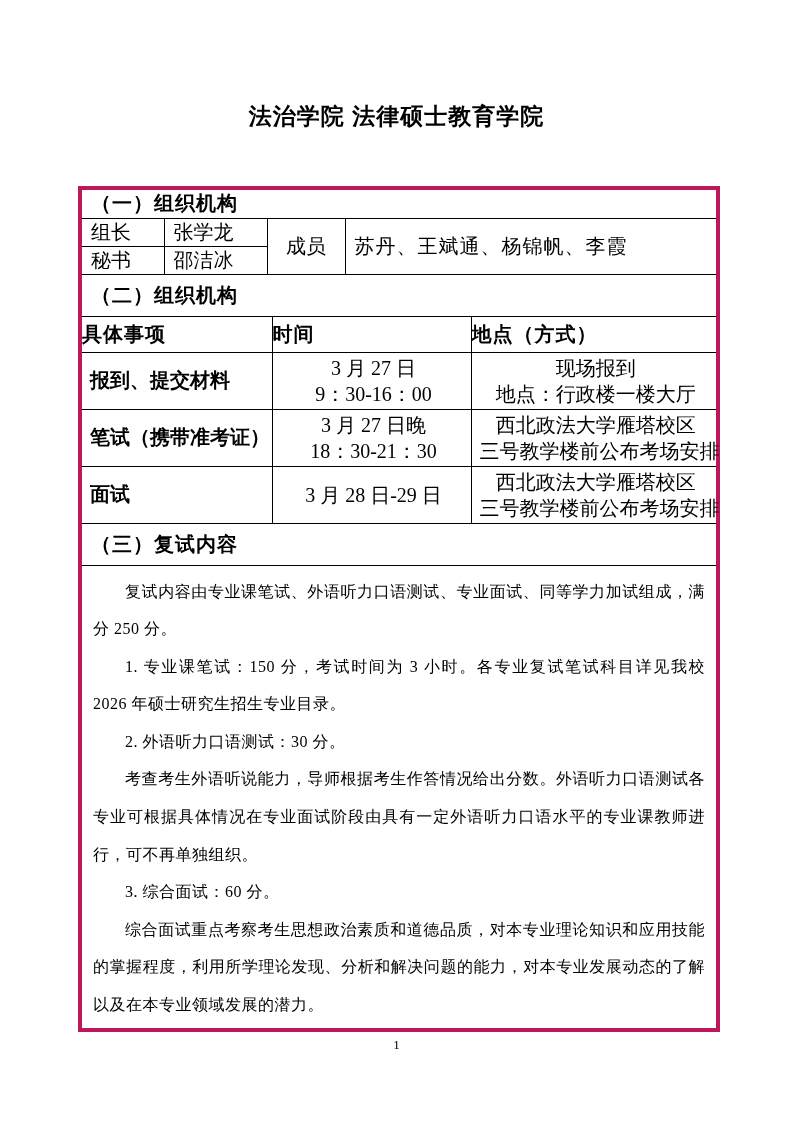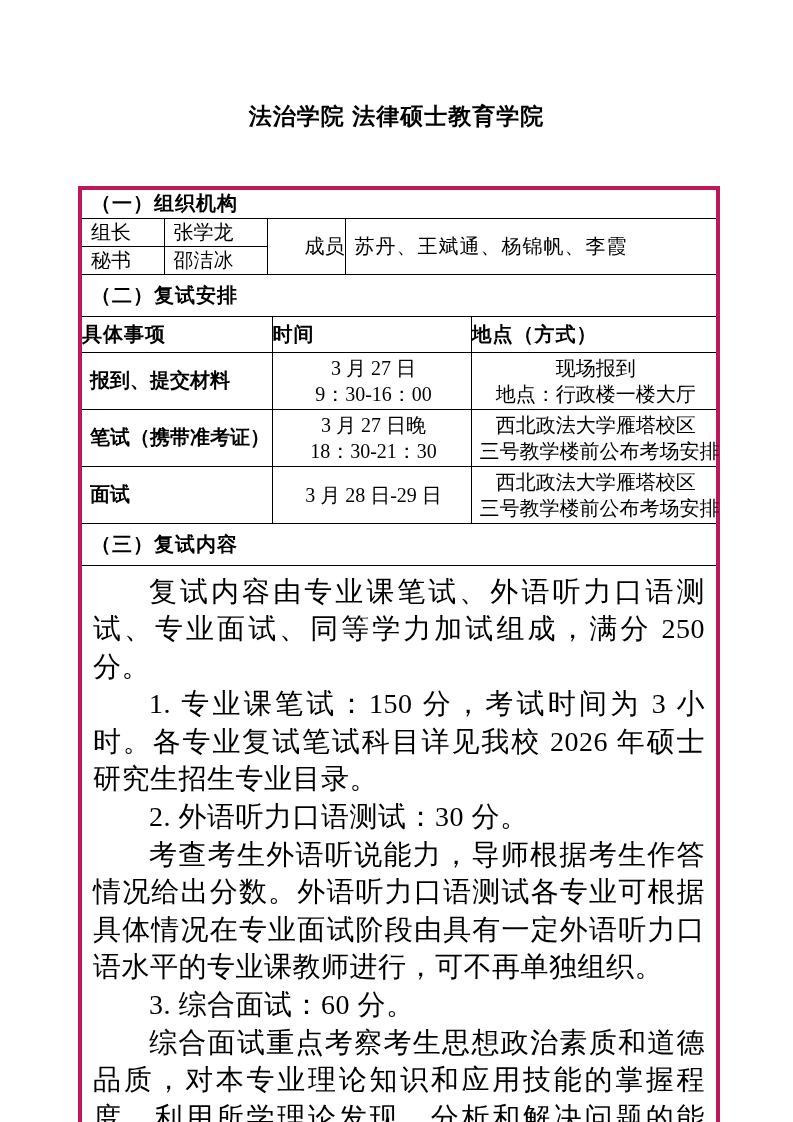--- a/index.html
+++ b/index.html
@@ -40,40 +40,40 @@
 
   .sec-hdr {
     font-family: "Liberation Sans", "DejaVu Sans", sans-serif;
     font-weight: bold;
     font-size: 20px;
     padding-left: 9px;
     letter-spacing: 1px;
   }
 
   .org-label, .org-name { padding-left: 9px; font-size: 19px; }
-  .org-members-label { text-align: right; font-size: 19px; }
+  .org-members-label { text-align: center; font-size: 19px; }
   .org-members-names { padding-left: 9px; font-size: 19px; letter-spacing: 1px; }
 
   .thead {
     font-family: "Liberation Sans", "DejaVu Sans", sans-serif;
     font-weight: bold;
     font-size: 20px;
     letter-spacing: 1px;
   }
 
   .cell-item  { padding-left: 8px; font-size: 19px; font-weight: bold; }
   .cell-lines { padding: 2px 4px 2px 8px; font-size: 19px; text-align: center; }
   .cell-lines .ln { line-height: 26px; white-space: nowrap; }
 
   .content-cell {
     vertical-align: top !important;
     padding: 7px 11px 4px 11px;
   }
   .content-cell p {
-    font-size: 28px;
+    font-size: 16px;
     line-height: 37.6px;
     text-indent: 2em;
     letter-spacing: 0.5px;
     text-align: justify;
   }
 
   .page-number {
     position: absolute; left: 0; top: 1037px; width: 793px;
     text-align: center;
     font-size: 13px;
@@ -106,21 +106,21 @@
       <td class="org-name">张学龙</td>
       <td colspan="2" rowspan="2" class="org-members-label">成员</td>
       <td colspan="2" rowspan="2" class="org-members-names">苏丹、王斌通、杨锦帆、李霞</td>
     </tr>
     <tr style="height:27px">
       <td class="org-label">秘书</td>
       <td class="org-name">邵洁冰</td>
     </tr>
 
     <tr style="height:42px">
-      <td colspan="6" class="sec-hdr">（二）复试安排</td>
+      <td colspan="6" class="sec-hdr">（二）组织机构</td>
     </tr>
     <tr style="height:36px">
       <td colspan="3" class="thead">具体事项</td>
       <td colspan="2" class="thead">时间</td>
       <td class="thead">地点（方式）</td>
     </tr>
 
     <tr style="height:52px">
       <td colspan="3" class="cell-item">报到、提交材料</td>
       <td colspan="2" class="cell-lines">

